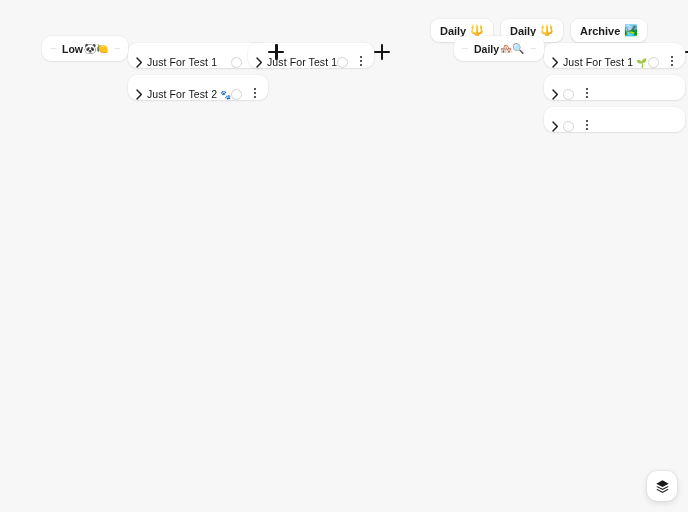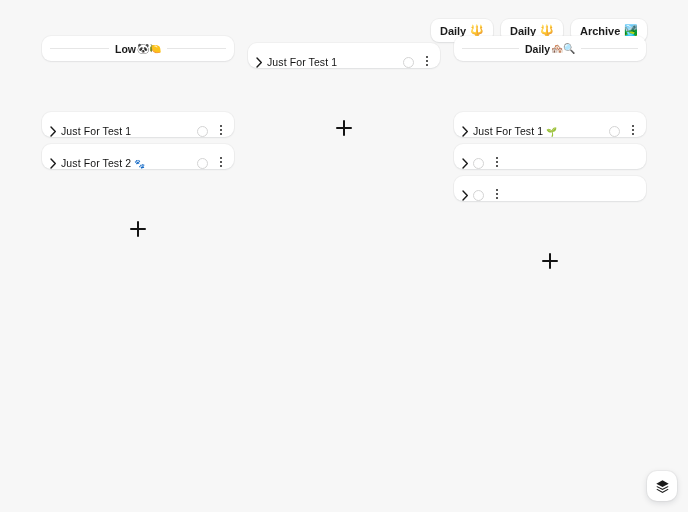--- a/index.html
+++ b/index.html
@@ -51,22 +51,21 @@
   .board {
     position: absolute;
     top: 36px;
     left: 42px;
     display: flex;
     gap: 14px;
   }
   .column {
     width: 192px;
     display: flex;
-    flex-direction: column;
-    gap: 44px;
+    flex-direction: row;
   }
 
   
   .col-header {
     background: #ffffff;
     border-radius: 9px;
     height: 25px;
     display: flex;
     align-items: center;
     justify-content: center;

